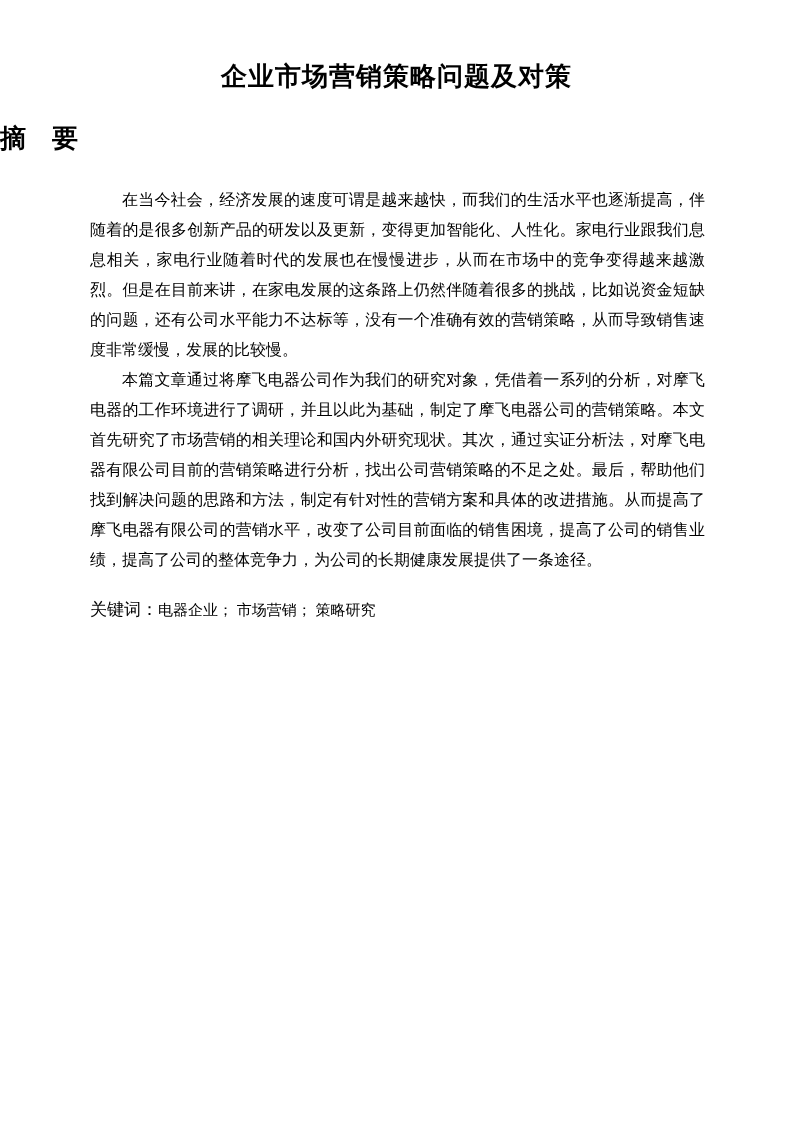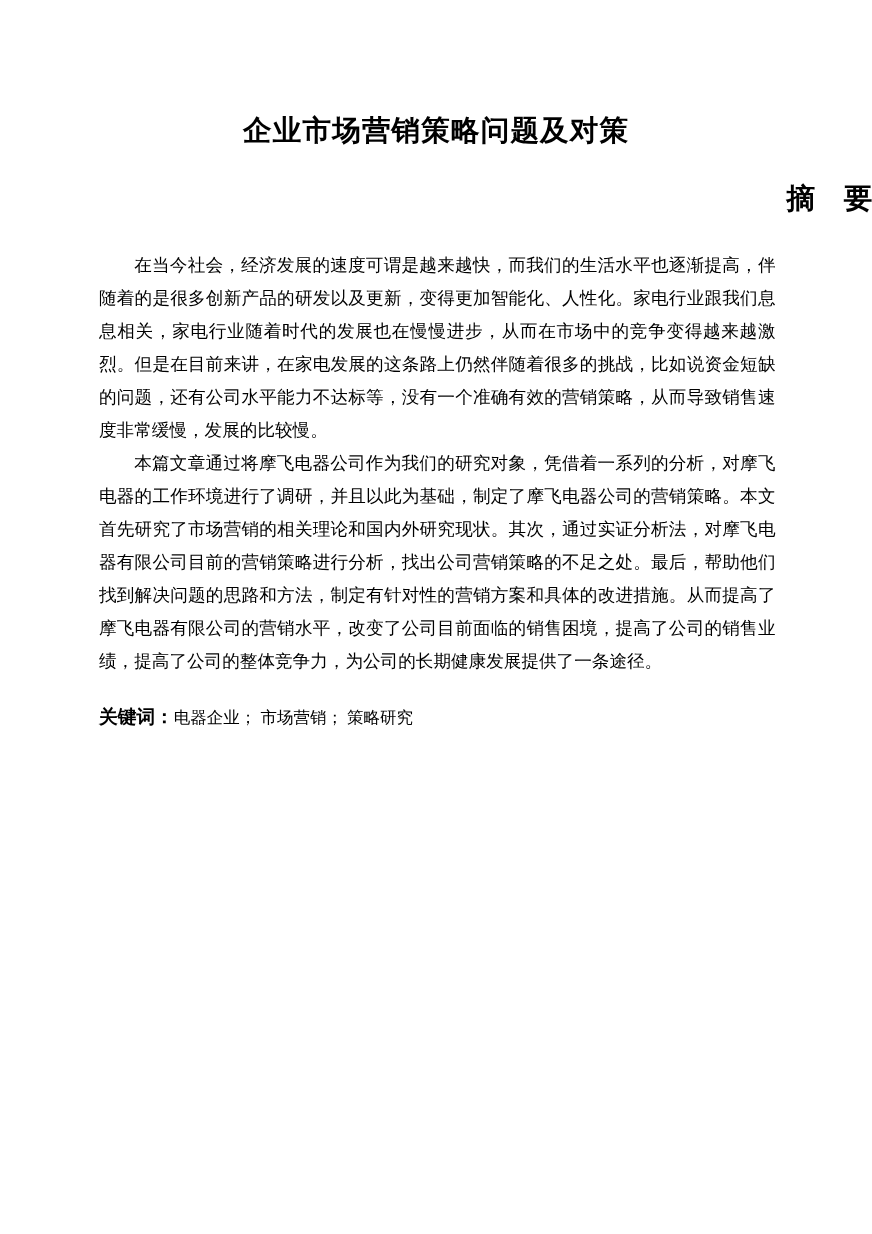--- a/index.html
+++ b/index.html
@@ -11,31 +11,31 @@
     width: 793px;
     height: 1122px;
     background: #ffffff;
     color: #000000;
     position: relative;
     overflow: hidden;
     font-family: "Liberation Serif", "DejaVu Serif", serif;
   }
   .doc-title {
     margin: 0;
-    padding-top: 101px;
+    padding-top: 59px;
     text-align: center;
     font-family: "Liberation Sans", "DejaVu Sans", sans-serif;
     font-weight: bold;
     font-size: 26px;
     line-height: 34px;
     letter-spacing: 1px;
   }
   .abstract-heading {
     margin: 28px 0 0 0;
-    text-align: right;
+    text-align: left;
     font-family: "Liberation Sans", "DejaVu Sans", sans-serif;
     font-weight: bold;
     font-size: 26px;
     line-height: 34px;
   }
   .body-text {
     margin: 30px 88px 0 90px;
   }
   .body-text p {
     margin: 0;
@@ -46,21 +46,21 @@
     word-break: break-all;
   }
   .keywords-line {
     margin: 22px 88px 0 90px;
     font-size: 16px;
     line-height: 26px;
     text-align: left;
   }
   .keywords-label {
     font-family: "Liberation Sans", "DejaVu Sans", sans-serif;
-    font-weight: bold;
+    font-weight: normal;
     font-size: 17px;
   }
   .keywords-text {
     font-size: 15px;
   }
 </style>
 </head>
 <body>
 
 <div class="page">

